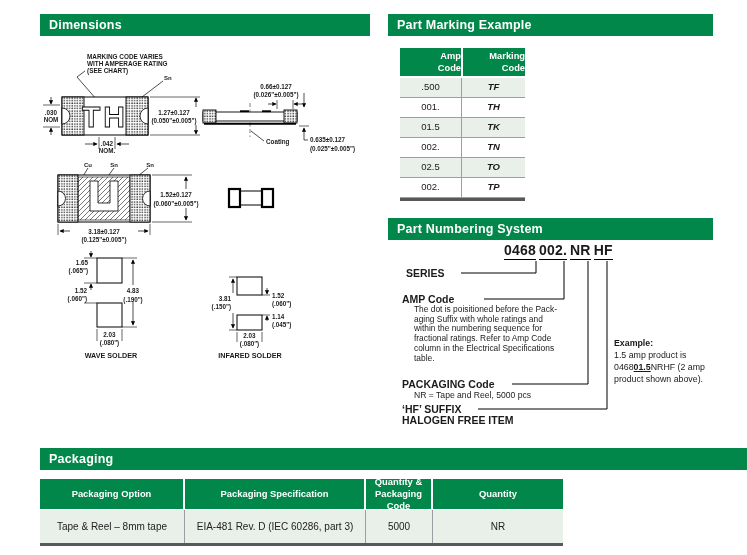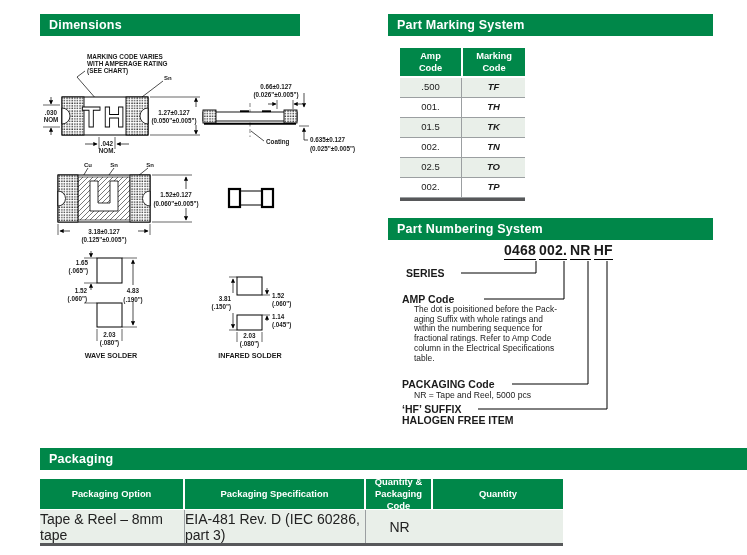--- a/index.html
+++ b/index.html
@@ -11,21 +11,21 @@
   .abs{position:absolute;}
   .bar{
     position:absolute;height:22px;background:#008749;color:#fff;
     font-weight:bold;font-size:12.5px;line-height:22px;padding-left:9px;
     box-sizing:border-box;letter-spacing:.2px;
   }
   
   .pm-table{position:absolute;left:400px;top:48px;width:125px;border-bottom:3px solid #57585a;}
   .pm-head{display:grid;grid-template-columns:61px 62px;column-gap:2px;border-bottom:2px solid #fff;}
   .pm-hcell{background:#008749;color:#fff;font-weight:bold;font-size:9.3px;line-height:1.25;
-    text-align:center;white-space:pre-line;padding:3px 0 2px;}
+    text-align:right;white-space:pre-line;padding:3px 0 2px;}
   .pm-row{display:grid;grid-template-columns:62px 63px;height:19px;border-bottom:1px solid #9b9fa1;}
   .pm-row:last-child{border-bottom:1px solid #9b9fa1;}
   .pm-cell{font-size:9.5px;line-height:18px;text-align:center;}
   .pm-cell.amp{border-right:1px solid #9b9fa1;}
   .pm-cell.mark{font-weight:bold;font-style:italic;}
   .pm-row.light{background:#e9efe9;}
   
   .pn-wrap{position:absolute;left:388px;top:240px;width:328px;height:200px;}
   .pn-number{position:absolute;left:116px;top:2px;white-space:nowrap;font-weight:bold;
     font-size:14px;letter-spacing:.2px;}
@@ -37,35 +37,35 @@
   .pn-lines{position:absolute;left:0;top:0;pointer-events:none;}
   .pn-example{position:absolute;left:226px;top:97px;width:100px;font-size:8.8px;line-height:12px;}
   .pn-example .ex-title{font-weight:bold;}
   .ex-bold{font-weight:bold;text-decoration:underline;}
   
   .pk-table{position:absolute;left:40px;top:479px;width:523px;border-bottom:3px solid #57585a;}
   .pk-head{display:grid;grid-template-columns:143px 179px 65px 130px;column-gap:2px;border-bottom:1px solid #fff;border-radius:15px;}
   .pk-hcell{background:#008749;color:#fff;font-weight:bold;font-size:9.4px;line-height:1.25;
     text-align:center;white-space:pre-line;height:30px;display:flex;align-items:center;justify-content:center;}
   .pk-row{display:grid;grid-template-columns:145px 181px 67px 130px;height:33px;background:#e9efe9;}
-  .pk-cell{font-size:14px;display:flex;align-items:center;justify-content:center;color:#222;}
+  .pk-cell{font-size:10px;display:flex;align-items:center;justify-content:center;color:#222;}
   .pk-cell.b{border-right:1px solid #9b9fa1;}
   
   svg text{fill:#1a1a1a;font-family:"Liberation Sans","DejaVu Sans",sans-serif;}
   .dim{font-size:6.3px;font-weight:bold;}
   .note{font-size:6.4px;font-weight:bold;}
   .mat{font-size:6px;font-weight:bold;}
   .cap{font-size:7.2px;font-weight:bold;}
   .mark-txt{font-size:30px;font-weight:bold;fill:#fff;stroke:#000;stroke-width:.9px;letter-spacing:3px;}
 </style>
 </head>
 <body>
 
-<div class="bar" style="left:40px;top:14px;width:260px;">Dimensions</div>
-<div class="bar" style="left:388px;top:14px;width:325px;">Part Marking System</div>
+<div class="bar" style="left:40px;top:14px;width:330px;">Dimensions</div>
+<div class="bar" style="left:388px;top:14px;width:325px;">Part Marking Example</div>
 <div class="bar" style="left:388px;top:218px;width:325px;">Part Numbering System</div>
 <div class="bar" style="left:40px;top:448px;width:730px;">Packaging</div>
 
 <svg class="abs" style="left:40px;top:45px;" width="330" height="335" viewBox="0 0 330 335">
   <defs>
     <pattern id="st" patternUnits="userSpaceOnUse" width="2.6" height="2.6">
       <rect width="2.6" height="2.6" fill="#fff"></rect>
         <circle cx="1" cy="1" r="0.75" fill="#2b2b2b"></circle>
     </pattern>
     <pattern id="ha" patternUnits="userSpaceOnUse" width="5" height="5">
@@ -284,28 +284,35 @@
 aging Suffix with whole ratings and
 within the numbering sequence for
 fractional ratings. Refer to Amp Code
 column in the Electrical Specifications
 table.</div>
   <div class="pn-label" style="left:14px;top:138px;">PACKAGING Code</div>
   <div class="pn-small" style="left:26px;top:150px;">NR = Tape and Reel, 5000 pcs</div>
   <div class="pn-label" style="left:14px;top:163px;">‘HF’ SUFFIX</div>
   <div class="pn-label" style="left:14px;top:174px;">HALOGEN FREE ITEM</div>
 
+  <div class="pn-example">
+    <div class="ex-title">Example:</div>
+    <div>1.5 amp product is</div>
+    <div><span>0468</span><span class="ex-bold">01.5</span><span>NRHF (2 amp</span></div>
+    <div>product shown above).</div>
+  </div>
 </div>
 
 <div class="pk-table">
   <div class="pk-head">
     <div class="pk-hcell">Packaging Option</div>
     <div class="pk-hcell">Packaging Specification</div>
     <div class="pk-hcell">Quantity &amp;
 Packaging Code</div>
     <div class="pk-hcell">Quantity</div>
   </div>
   <div class="pk-row">
     <div class="pk-cell b">Tape &amp; Reel – 8mm tape</div>
     <div class="pk-cell b">EIA-481 Rev. D (IEC 60286, part 3)</div>
+    <div class="pk-cell b">5000</div>
     <div class="pk-cell">NR</div>
   </div>
 </div>
 
 </body></html>

